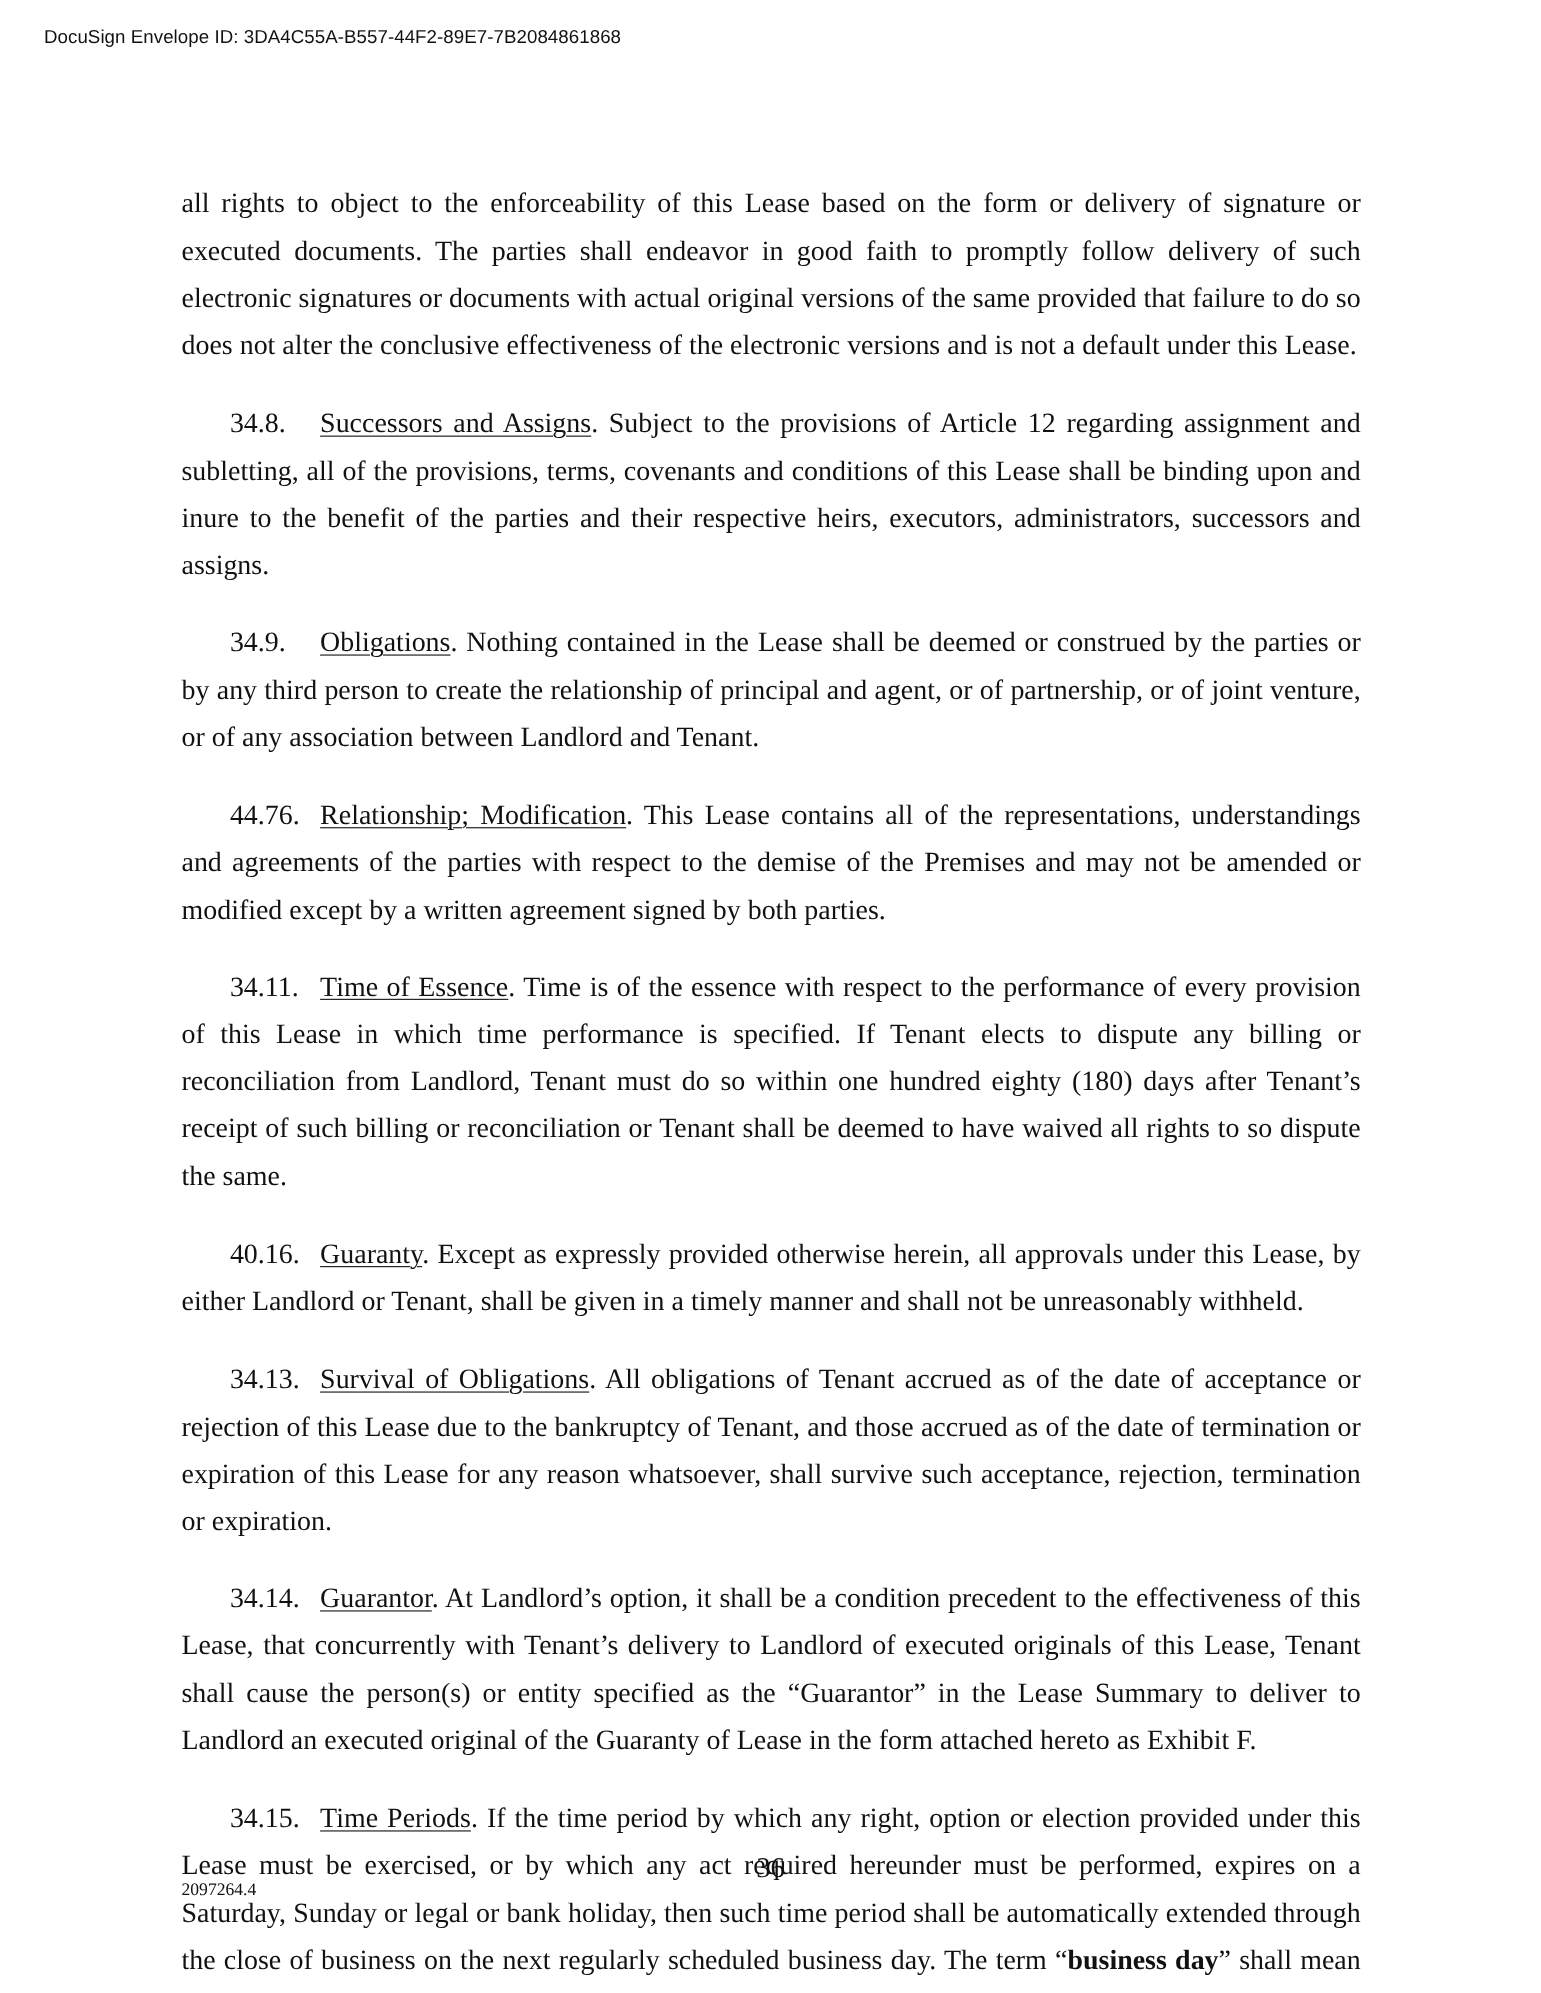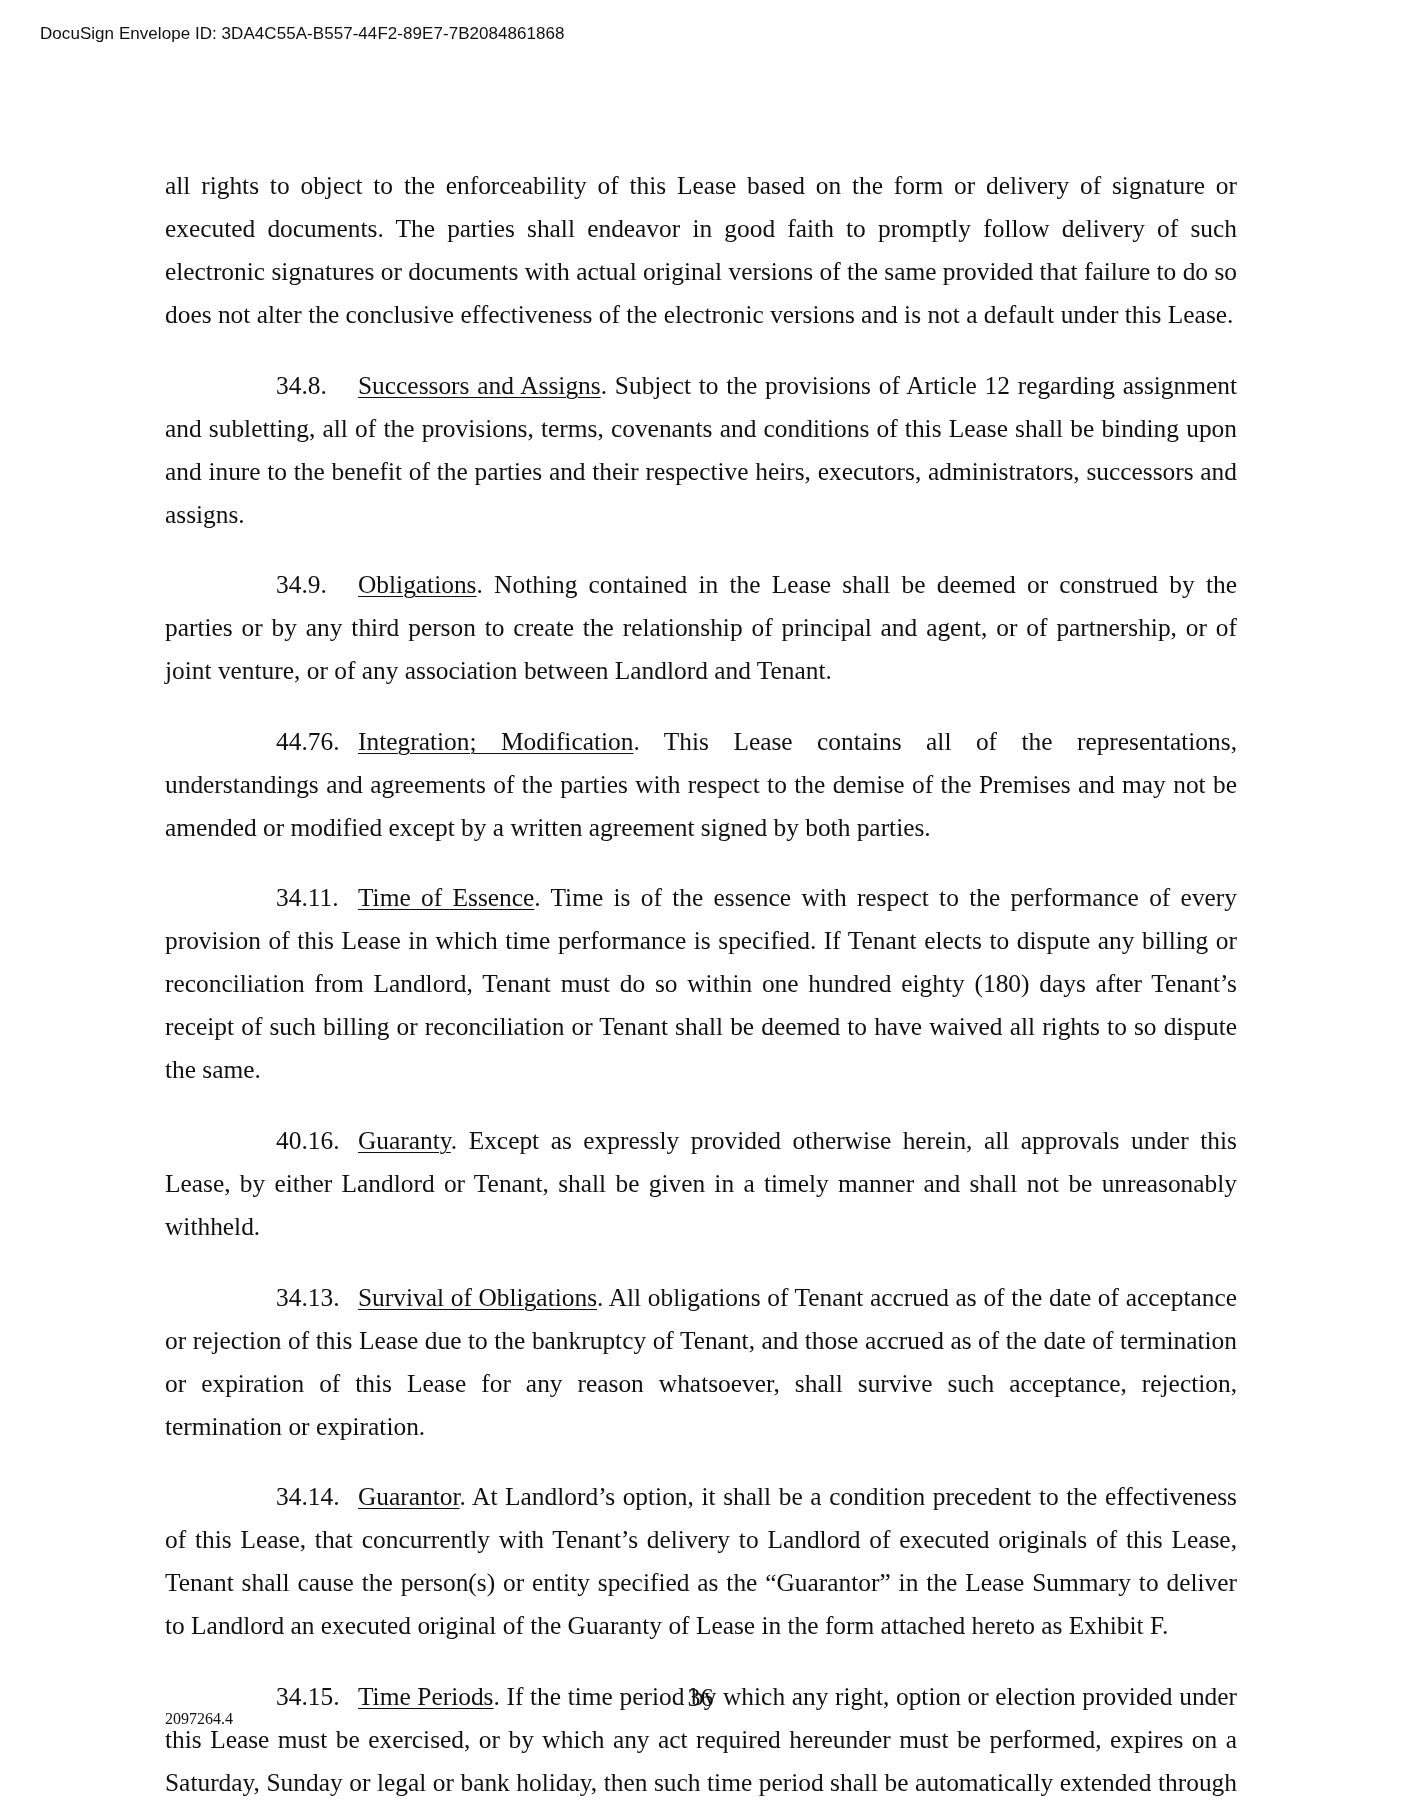--- a/index.html
+++ b/index.html
@@ -8,21 +8,21 @@
       position: absolute; left: 40px; top: 24px;
       font-family: "Liberation Sans", sans-serif; font-size: 17px; color: #111;
       white-space: nowrap; letter-spacing: 0.05px; text-align: center;
     }
     .body-text {
       position: absolute; left: 165px; top: 164px; width: 1072px;
       font-family: "Liberation Serif", serif; font-size: 25.4px; line-height: 43px;
       color: #111; text-align: justify;
     }
     .para { margin: 0 0 27.6px 0; }
-    .para .num { display: inline-block; margin-left: 111px; }
+    .para .num { display: inline-block; margin-left: 44px; }
     .para .num.short { width: 82px; }
     .para .num.long { width: 82px; }
     .para .heading { text-decoration: underline; text-underline-offset: 3px; text-decoration-thickness: 1.3px; margin-top: 36px; }
     .bold { font-weight: bold; }
     .page-number {
       position: absolute; left: 0; width: 1401px; top: 1683px; text-align: center;
       font-family: "Liberation Serif", serif; font-size: 26px; color: #111;
     }
     .doc-id {
       position: absolute; left: 165px; top: 1710px;
@@ -34,21 +34,21 @@
 
 <div class="envelope-id">DocuSign Envelope ID: 3DA4C55A-B557-44F2-89E7-7B2084861868</div>
 
 <div class="body-text">
   <p class="para">all rights to object to the enforceability of this Lease based on the form or delivery of signature or executed documents.  The parties shall endeavor in good faith to promptly follow delivery of such electronic signatures or documents with actual original versions of the same provided that failure to do so does not alter the conclusive effectiveness of the electronic versions and is not a default under this Lease.</p>
 
   <p class="para"><span class="num short">34.8.</span><span class="heading">Successors and Assigns</span><span>. Subject to the provisions of Article 12 regarding assignment and subletting, all of the provisions, terms, covenants and conditions of this Lease shall be binding upon and inure to the benefit of the parties and their respective heirs, executors, administrators, successors and assigns.</span></p>
 
   <p class="para"><span class="num short">34.9.</span><span class="heading">Obligations</span><span>. Nothing contained in the Lease shall be deemed or construed by the parties or by any third person to create the relationship of principal and agent, or of partnership, or of joint venture, or of any association between Landlord and Tenant.</span></p>
 
-  <p class="para"><span class="num long">44.76.</span><span class="heading">Integration; Modification</span><span>. This Lease contains all of the representations, understandings and agreements of the parties with respect to the demise of the Premises and may not be amended or modified except by a written agreement signed by both parties.</span></p>
+  <p class="para"><span class="num long">44.76.</span><span class="heading">Relationship; Modification</span><span>. This Lease contains all of the representations, understandings and agreements of the parties with respect to the demise of the Premises and may not be amended or modified except by a written agreement signed by both parties.</span></p>
 
   <p class="para"><span class="num long">34.11.</span><span class="heading">Time of Essence</span><span>. Time is of the essence with respect to the performance of every provision of this Lease in which time performance is specified.  If Tenant elects to dispute any billing or reconciliation from Landlord, Tenant  must do so within one hundred eighty (180) days after Tenant’s receipt of such billing or reconciliation or Tenant shall be deemed to have waived all rights to so dispute the same.</span></p>
 
   <p class="para"><span class="num long">40.16.</span><span class="heading">Guaranty</span><span>. Except as expressly provided otherwise herein, all approvals under this Lease, by either Landlord or Tenant, shall be given in a timely manner and shall not be unreasonably withheld.</span></p>
 
   <p class="para"><span class="num long">34.13.</span><span class="heading">Survival of Obligations</span><span>. All obligations of Tenant accrued as of the date of acceptance or rejection of this Lease due to the bankruptcy of Tenant, and those accrued as of the date of termination or expiration of this Lease for any reason whatsoever, shall survive such acceptance, rejection, termination or expiration.</span></p>
 
   <p class="para"><span class="num long">34.14.</span><span class="heading">Guarantor</span><span>. At Landlord’s option, it shall be a condition precedent to the effectiveness of this Lease, that concurrently with Tenant’s delivery to Landlord of executed originals of this Lease, Tenant shall cause the person(s) or entity specified as the “Guarantor” in the Lease Summary to deliver to Landlord an executed original of the Guaranty of Lease in the form attached hereto as Exhibit F.</span></p>
 
   <p class="para"><span class="num long">34.15.</span><span class="heading">Time Periods</span><span>. If the time period by which any right, option or election provided under this Lease must be exercised, or by which any act required hereunder must be performed, expires on a Saturday, Sunday or legal or bank holiday, then such time period shall be automatically extended through the close of business on the next regularly scheduled business day.  The term “</span><span class="bold">business day</span><span>” shall mean any day other than Saturday, Sunday or legal or bank holiday.</span></p>

